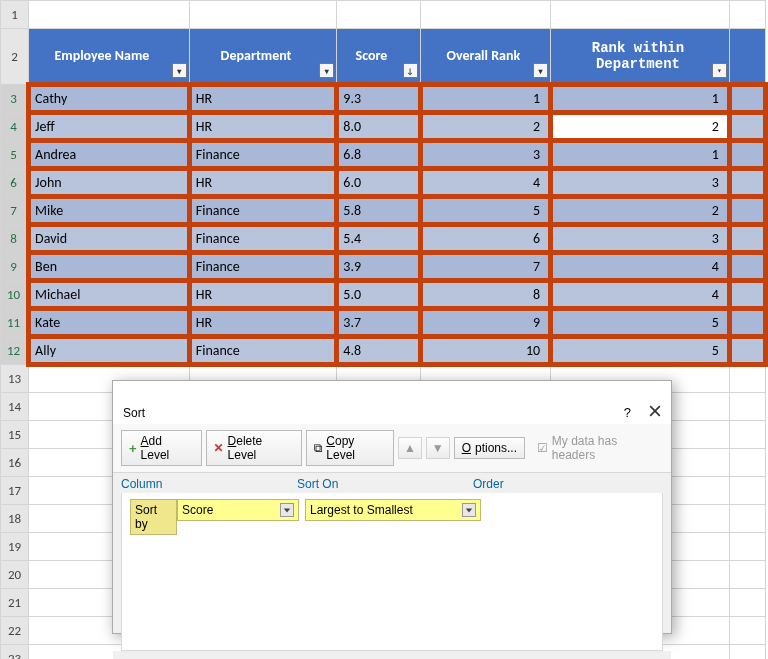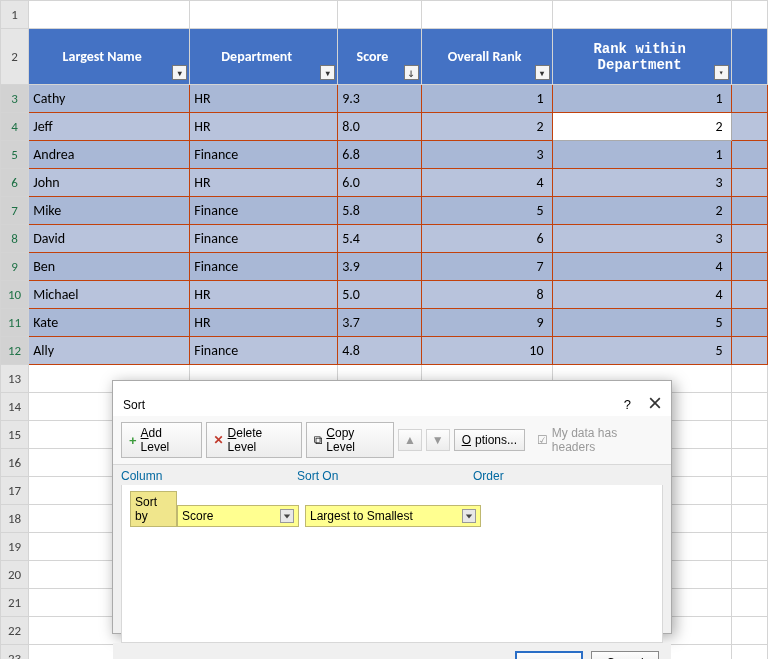--- a/index.html
+++ b/index.html
@@ -58,21 +58,21 @@
     background: #f5f5f5;
     border: 1px solid #777;
     display: flex;
     align-items: center;
     justify-content: center;
     font-size: 8px;
     color: #333;
   }
   tr.data td.cell {
     background: #a9b8d6;
-    border: 1px solid #c2410c;
+    border: 5px solid #c2410c;
   }
   tr.data.band td.cell {
     background: #b8c3dc;
   }
   tr.data td.cell.active {
     background: #fff;
     border: 1px solid #aaa;
   }
   .selborder-top td.cell { border-top: 2px solid #1e7145; }
   .selborder-bottom td.cell { border-bottom: 2px solid #1e7145; }
@@ -97,21 +97,21 @@
     background: #f0f0f0;
     border: 1px solid #aaa;
     box-shadow: 3px 3px 14px rgba(0,0,0,0.35);
     font-family: "Segoe UI", Tahoma, sans-serif;
     font-size: 12px;
   }
   .dlg-title {
     display: flex;
     justify-content: space-between;
     align-items: center;
-    padding: 16px 10px 4px 10px;
+    padding: 24px 10px 4px 10px;
     background: #fff;
   }
   .dlg-title .right { display: flex; gap: 18px; font-size: 13px; }
   .close-x svg { width: 12px; height: 12px; }
   .toolbar {
     display: flex;
     align-items: center;
     gap: 4px;
     padding: 6px 8px;
     border-bottom: 1px solid #d8d8d8;
@@ -143,21 +143,21 @@
     display: flex;
     font-size: 12px;
     color: #0369a1;
     margin: 4px 8px 2px 8px;
   }
   .sh-col1 { width: 176px; }
   .sh-col2 { width: 176px; }
   .sh-col3 { width: 176px; }
   .sort-row {
     display: flex;
-    align-items: flex-end;
+    align-items: flex-start;
     padding: 2px 0;
   }
   .sort-label {
     width: 47px;
     background: #f0e68c;
     border: 1px solid #bfb870;
     padding: 3px 4px;
     font-size: 12px;
   }
   .sort-select {
@@ -208,21 +208,21 @@
     <td class="rowhdr">1</td>
     <td class="cell c1"></td>
     <td class="cell c2"></td>
     <td class="cell c3"></td>
     <td class="cell c4"></td>
     <td class="cell c5"></td>
     <td class="cell c6"></td>
   </tr>
   <tr class="header">
     <td class="rowhdr">2</td>
-    <td class="cell c1"><span>Largest Name</span><div class="filter-btn">▾</div></td>
+    <td class="cell c1"><span>Employee Name</span><div class="filter-btn">▾</div></td>
     <td class="cell c2"><span>Department</span><div class="filter-btn">▾</div></td>
     <td class="cell c3"><span>Score</span><div class="filter-btn">↓</div></td>
     <td class="cell c4"><span>Overall Rank</span><div class="filter-btn">▾</div></td>
     <td class="cell c5"><span>Rank within Department</span><div class="filter-btn">▾</div></td>
     <td class="cell c6"></td>
   </tr>
 
   <tr class="data selborder-top">
     <td class="rowhdr sel">3</td>
     <td class="cell c1">Cathy</td>

